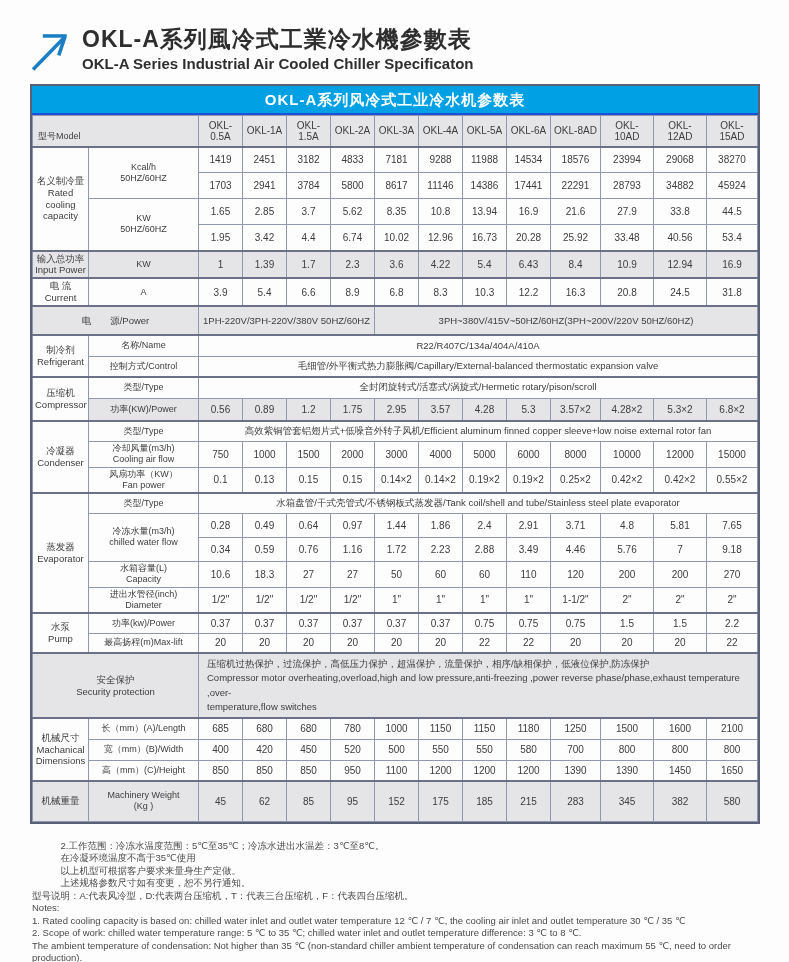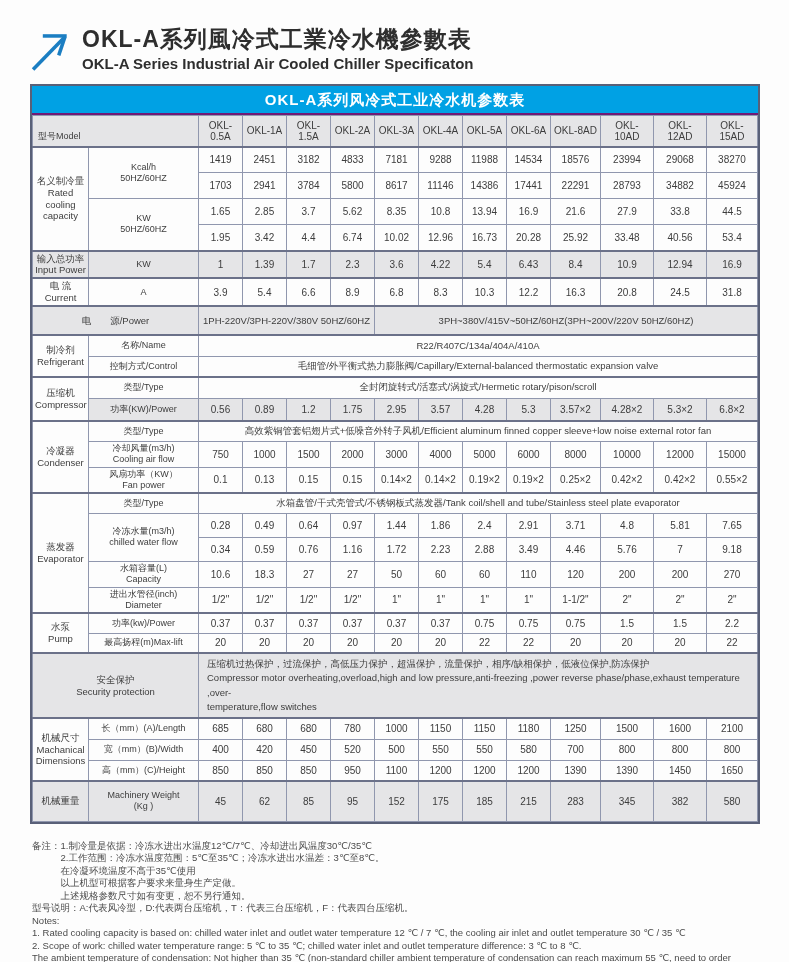--- a/index.html
+++ b/index.html
@@ -6,21 +6,21 @@
   body{width:789px;font-family:"Liberation Sans","DejaVu Sans",sans-serif;color:#3d3d3d;}
   
   .titlebar{display:flex;align-items:flex-start;padding:26px 0 0 26px;}
   .logo{width:46px;height:46px;flex:0 0 46px;margin-top:2px;}
   .titles{margin-left:10px;}
   .t-zh{font-size:23px;font-weight:700;color:#2e2e2e;letter-spacing:1px;line-height:1.2;}
   .t-en{font-size:15px;font-weight:600;color:#2e2e2e;margin-top:1px;}
   
   .tablewrap{margin:10px 29px 0 30px;border:2px solid #596078;}
   .banner{height:27px;line-height:27px;text-align:center;background:#00a1e4;color:#ffffff;
-          font-size:15px;font-weight:700;border-bottom:2px solid #701a75;letter-spacing:1px;}
+          font-size:15px;font-weight:700;border-bottom:2px solid #1d4ed8;letter-spacing:1px;}
   table{width:100%;border-collapse:collapse;table-layout:fixed;}
   td{border:1px solid #9097ae;text-align:center;vertical-align:middle;padding:1px 2px;
      font-size:10px;color:#3d3d3d;white-space:pre-line;overflow:hidden;}
   tr.shade td{background:#e5e5e7;}
   tr.head td{background:#e5e5e7;}
   tr.top td{border-top:2px solid #6b7189;}
   tr.head td{border-bottom:1px solid #6b7189;}
   td.grp{font-size:9.5px;line-height:1.25;}
   td.lab{font-size:9px;line-height:1.25;}
   td.span{font-size:9.5px;}
@@ -431,21 +431,20 @@
           <td>283</td>
           <td>345</td>
           <td>382</td>
           <td>580</td>
         </tr>
       </tbody>
   </table>
 </div>
 
 <div class="notes" id="notes">
-    <div>备注：1.制冷量是依据：冷冻水进出水温度12℃/7℃、冷却进出风温度30℃/35℃</div>
     <div>　　　2.工作范围：冷冻水温度范围：5℃至35℃；冷冻水进出水温差：3℃至8℃。</div>
     <div>　　　在冷凝环境温度不高于35℃使用</div>
     <div>　　　以上机型可根据客户要求来量身生产定做。</div>
     <div>　　　上述规格参数尺寸如有变更，恕不另行通知。</div>
     <div>型号说明：A:代表风冷型，D:代表两台压缩机，T：代表三台压缩机，F：代表四台压缩机。</div>
     <div>Notes:</div>
     <div>1. Rated cooling capacity is based on: chilled water inlet and outlet water temperature 12 ℃ / 7 ℃, the cooling air inlet and outlet temperature 30 ℃ / 35 ℃</div>
     <div>2. Scope of work: chilled water temperature range: 5 ℃ to 35 ℃; chilled water inlet and outlet temperature difference: 3 ℃ to 8 ℃.</div>
     <div>The ambient temperature of condensation: Not higher than 35 ℃ (non-standard chiller ambient temperature of condensation can reach maximum 55 ℃, need to order production).</div>
     <div>  These models above can be customized according to customers’  requirements.</div>

